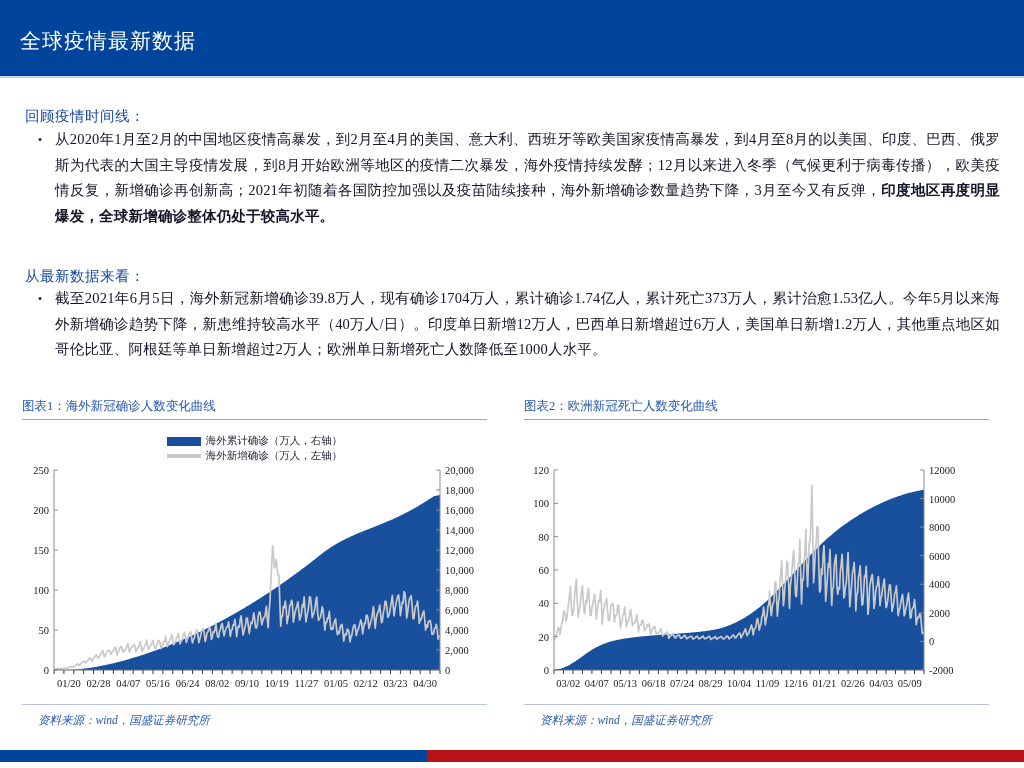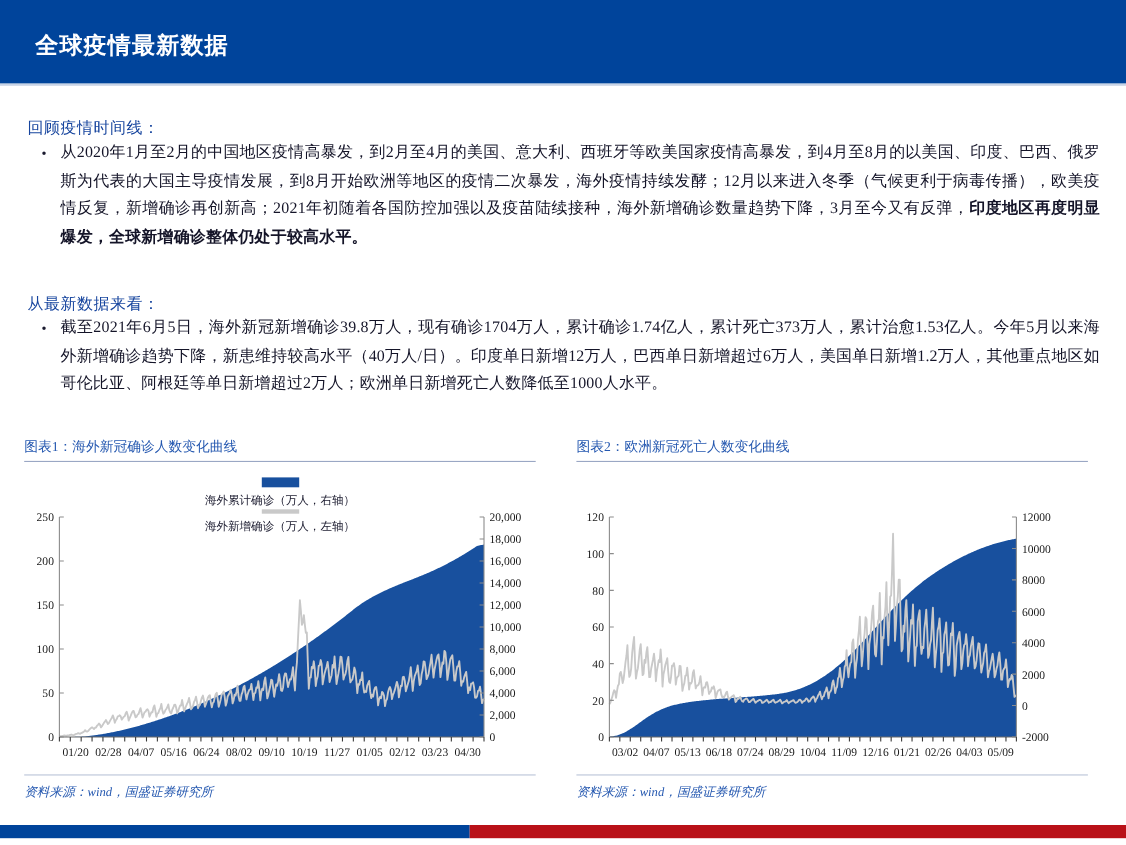--- a/index.html
+++ b/index.html
@@ -9,22 +9,22 @@
     font-family:"Liberation Serif","DejaVu Serif",serif;
     overflow:hidden;
     position:relative;
   }
   
   .header{
     position:absolute;left:0;top:0;width:1024px;height:76px;
     background:#00449b;
   }
   .header-title{
-    position:absolute;left:32px;top:27px;
-    color:#ffffff;font-size:21px;font-weight:bold;
+    position:absolute;left:20px;top:27px;
+    color:#ffffff;font-size:21px;font-weight:normal;
     letter-spacing:1px;
     font-family:"Liberation Sans","DejaVu Sans",sans-serif;
   }
   .header-rule{
     position:absolute;left:0;top:76px;width:1024px;height:2px;
     background:#c9d4e6;
   }
   
   .section-head{
     position:absolute;left:25px;
@@ -68,36 +68,36 @@
   }
   .chart-title-rule{
     position:absolute;left:0;top:21px;width:465px;height:1px;
     background:#9aa7c4;
   }
   .legend{
     position:absolute;top:36px;left:0;width:465px;
     display:flex;flex-direction:column;align-items:center;
     gap:1px;
   }
-  .legend-row{display:flex;align-items:center;gap:5px;flex-direction:column;}
+  .legend-row{display:flex;align-items:center;gap:5px;}
   .legend-swatch{width:34px;height:9px;display:block;}
   .legend-line{width:34px;height:4px;display:block;}
   .legend-label{
     font-size:10.5px;color:#1a1a2e;white-space:nowrap;
     font-family:"Liberation Serif","DejaVu Serif",serif;
   }
   .plot{
     position:absolute;left:0;top:66px;width:470px;height:230px;
   }
   .src-rule{
     position:absolute;left:0;top:306px;width:465px;height:1px;
     background:#b9c4d8;
   }
   .src-note{
-    position:absolute;left:0;top:315px;
+    position:absolute;left:16px;top:315px;
     color:#2558b0;font-size:11.5px;font-style:italic;
     white-space:nowrap;
   }
   
   .footer{
     position:absolute;left:0;top:750px;width:1024px;height:12px;
   }
   .footer-blue{position:absolute;left:0;top:0;width:427px;height:12px;background:#00449b;}
   .footer-red{position:absolute;left:427px;top:0;width:597px;height:12px;background:#b91118;}
   svg text{font-family:"Liberation Serif","DejaVu Serif",serif;}

